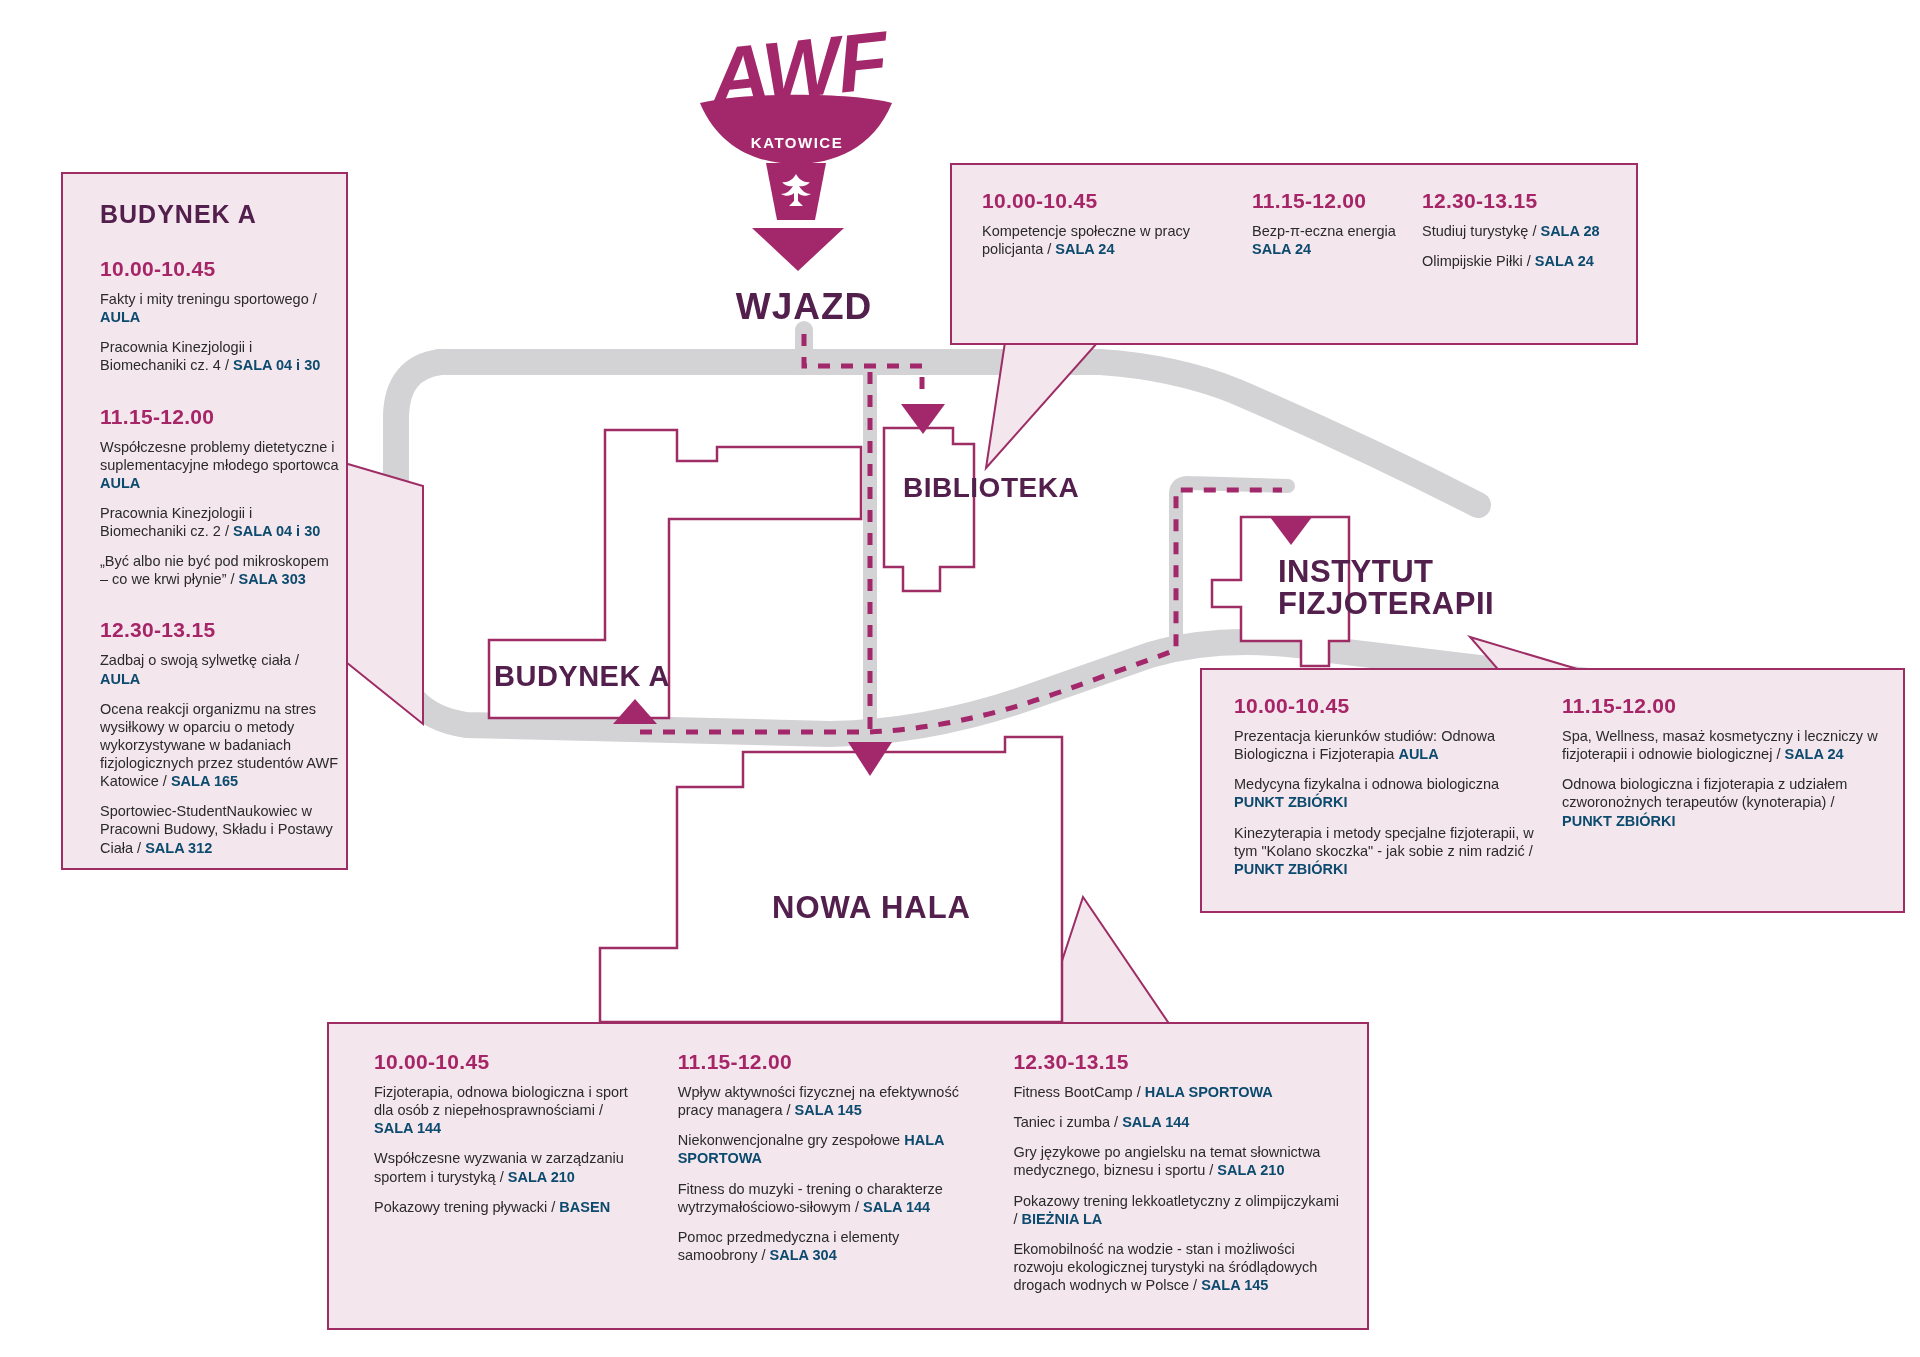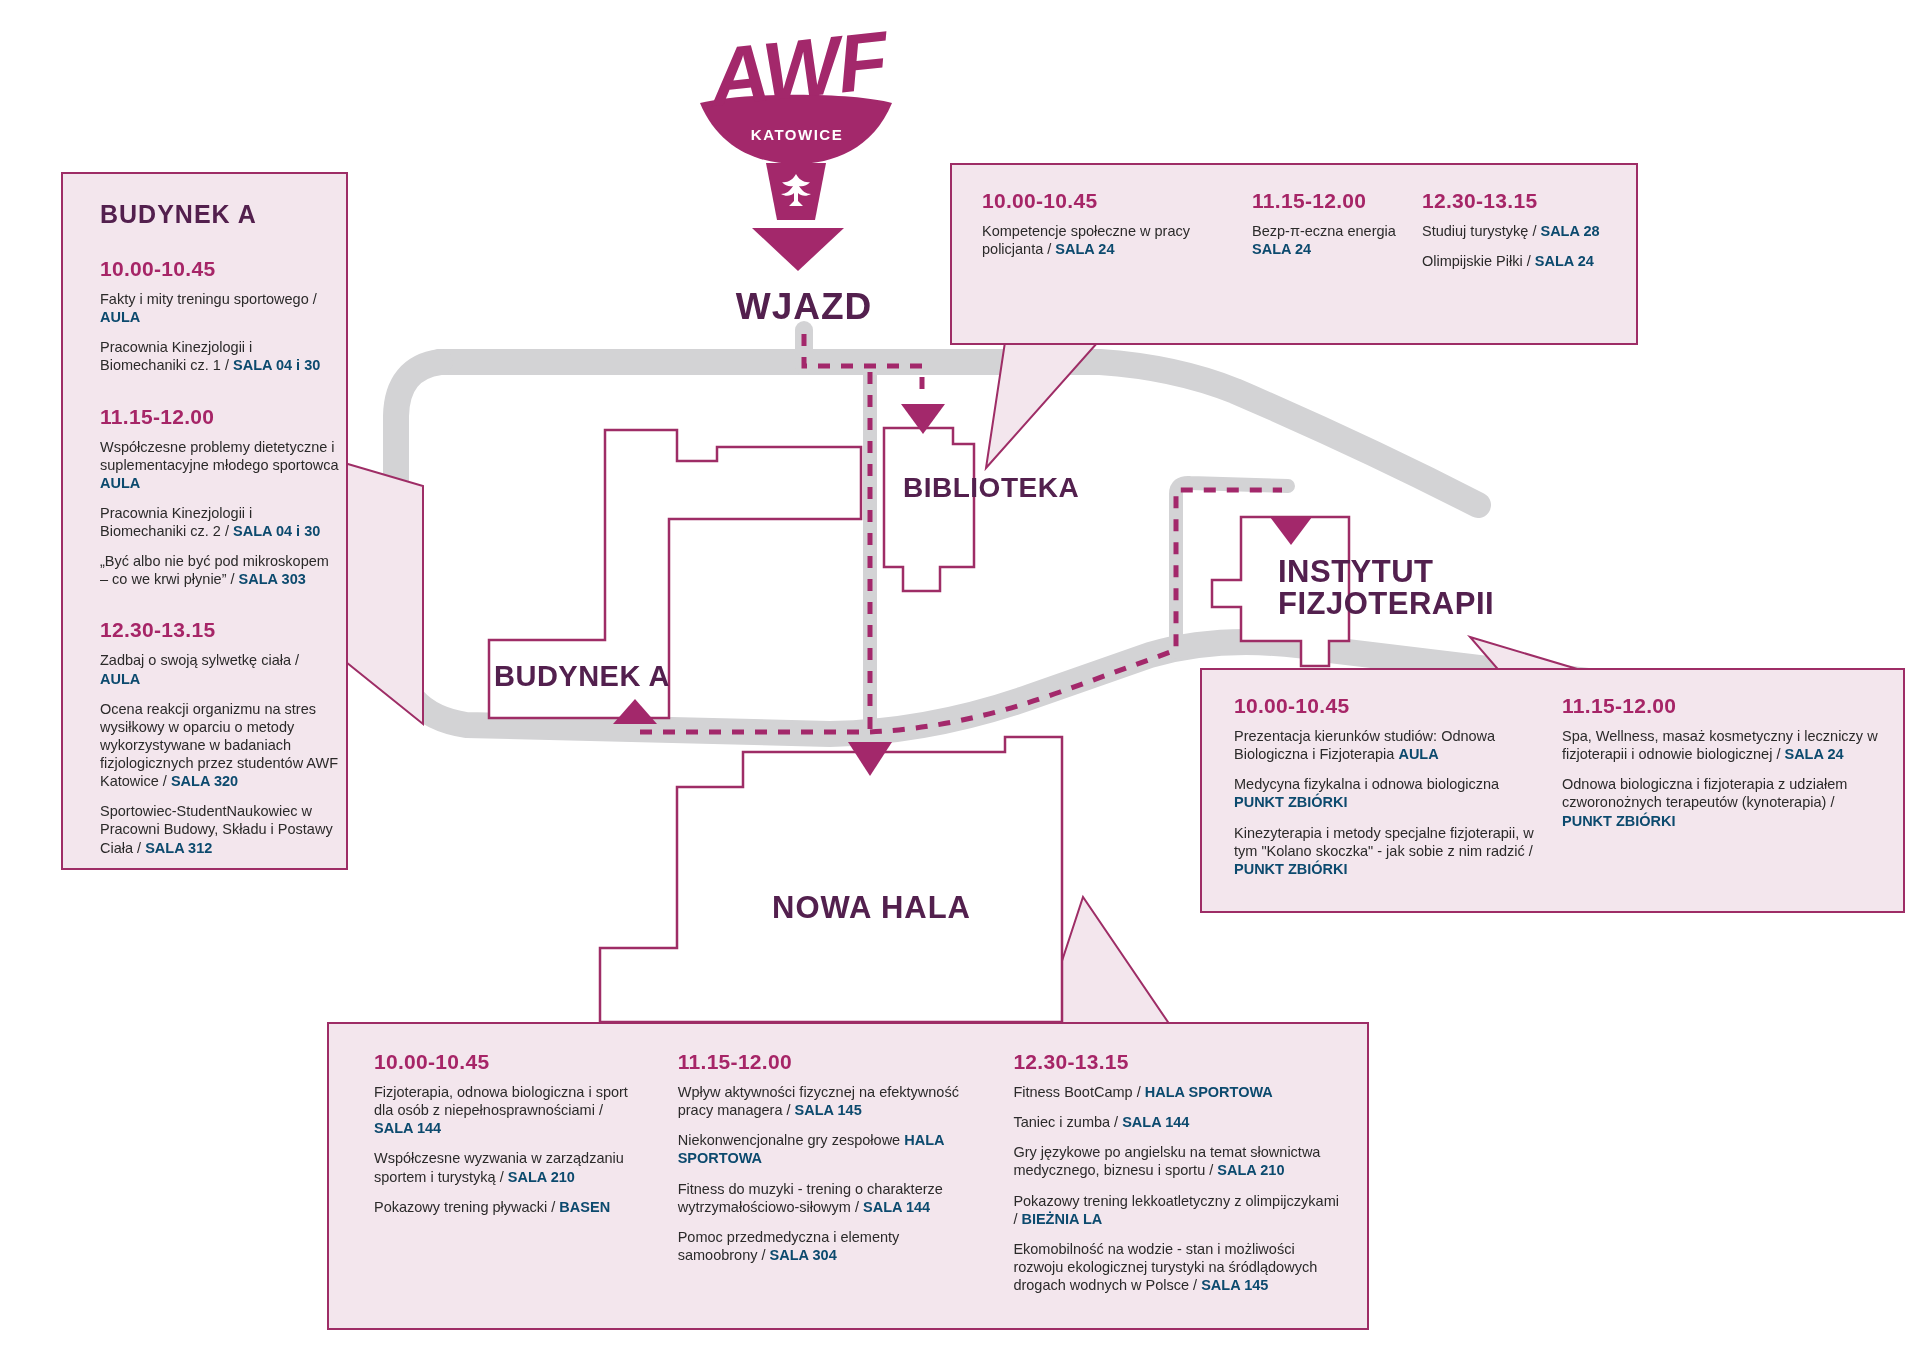--- a/index.html
+++ b/index.html
@@ -46,21 +46,21 @@
   #lbl-wjazd{left:733px;top:286px;width:142px;text-align:center;font-size:37px;letter-spacing:1px}
   #lbl-biblioteka{left:903px;top:472px;font-size:28px;letter-spacing:.5px}
   #lbl-budynek-a-map{left:494px;top:660px;font-size:29px;letter-spacing:.5px}
   #lbl-nowa-hala{left:772px;top:890px;font-size:31px;letter-spacing:1px}
   #lbl-instytut{left:1278px;top:556px;font-size:31px;line-height:1.04;letter-spacing:.5px}
 
   
   #logo-letters{position:absolute;left:708px;top:30px;width:180px;z-index:4;text-align:center;
     font-size:82px;line-height:.95;font-weight:bold;font-style:italic;color:var(--brand-magenta);
     transform:rotate(-6deg);letter-spacing:-2px}
-  #logo-city{position:absolute;left:714px;top:126px;width:166px;z-index:4;text-align:center;
+  #logo-city{position:absolute;left:714px;top:134px;width:166px;z-index:4;text-align:center;
     font-size:15px;font-weight:bold;color:#ffffff;letter-spacing:1.5px}
 </style>
 </head>
 <body>
 
 <div id="stage">
 
   <svg id="map-svg" viewBox="0 0 1920 1357" xmlns="http://www.w3.org/2000/svg">
 
     <g fill="none" stroke="#d3d3d5" stroke-linecap="round" stroke-linejoin="round">
@@ -118,32 +118,32 @@
     <div>FIZJOTERAPII</div>
   </div>
 
   <div class="panel" id="panel-budynek-a">
       <div class="panel-title">BUDYNEK A</div>
       <div class="panel-cols">
         <div class="panel-col">
           <div class="section">
             <div class="time">10.00-10.45</div>
             <p class="event"><span>Fakty i mity treningu sportowego / </span><b>AULA</b></p>
-            <p class="event"><span>Pracownia Kinezjologii i Biomechaniki cz. 1 / </span><b>SALA 04 i 30</b></p>
+            <p class="event"><span>Pracownia Kinezjologii i Biomechaniki cz. 4 / </span><b>SALA 04 i 30</b></p>
           </div>
           <div class="section">
             <div class="time">11.15-12.00</div>
             <p class="event"><span>Współczesne problemy dietetyczne i suplementacyjne młodego sportowca </span><b>AULA</b></p>
             <p class="event"><span>Pracownia Kinezjologii i Biomechaniki cz. 2 / </span><b>SALA 04 i 30</b></p>
             <p class="event"><span>„Być albo nie być pod mikroskopem – co we krwi płynie” / </span><b>SALA 303</b></p>
           </div>
           <div class="section">
             <div class="time">12.30-13.15</div>
             <p class="event"><span>Zadbaj o swoją sylwetkę ciała / </span><b>AULA</b></p>
-            <p class="event"><span>Ocena reakcji organizmu na stres wysiłkowy w oparciu o metody wykorzystywane w badaniach fizjologicznych przez studentów AWF Katowice / </span><b>SALA 320</b></p>
+            <p class="event"><span>Ocena reakcji organizmu na stres wysiłkowy w oparciu o metody wykorzystywane w badaniach fizjologicznych przez studentów AWF Katowice / </span><b>SALA 165</b></p>
             <p class="event"><span>Sportowiec-StudentNaukowiec w Pracowni Budowy, Składu i Postawy Ciała / </span><b>SALA 312</b></p>
           </div>
         </div>
       </div>
     </div>
   <div class="panel" id="panel-biblioteka">
       <div class="panel-cols">
         <div class="panel-col">
           <div class="section">
             <div class="time">10.00-10.45</div>

